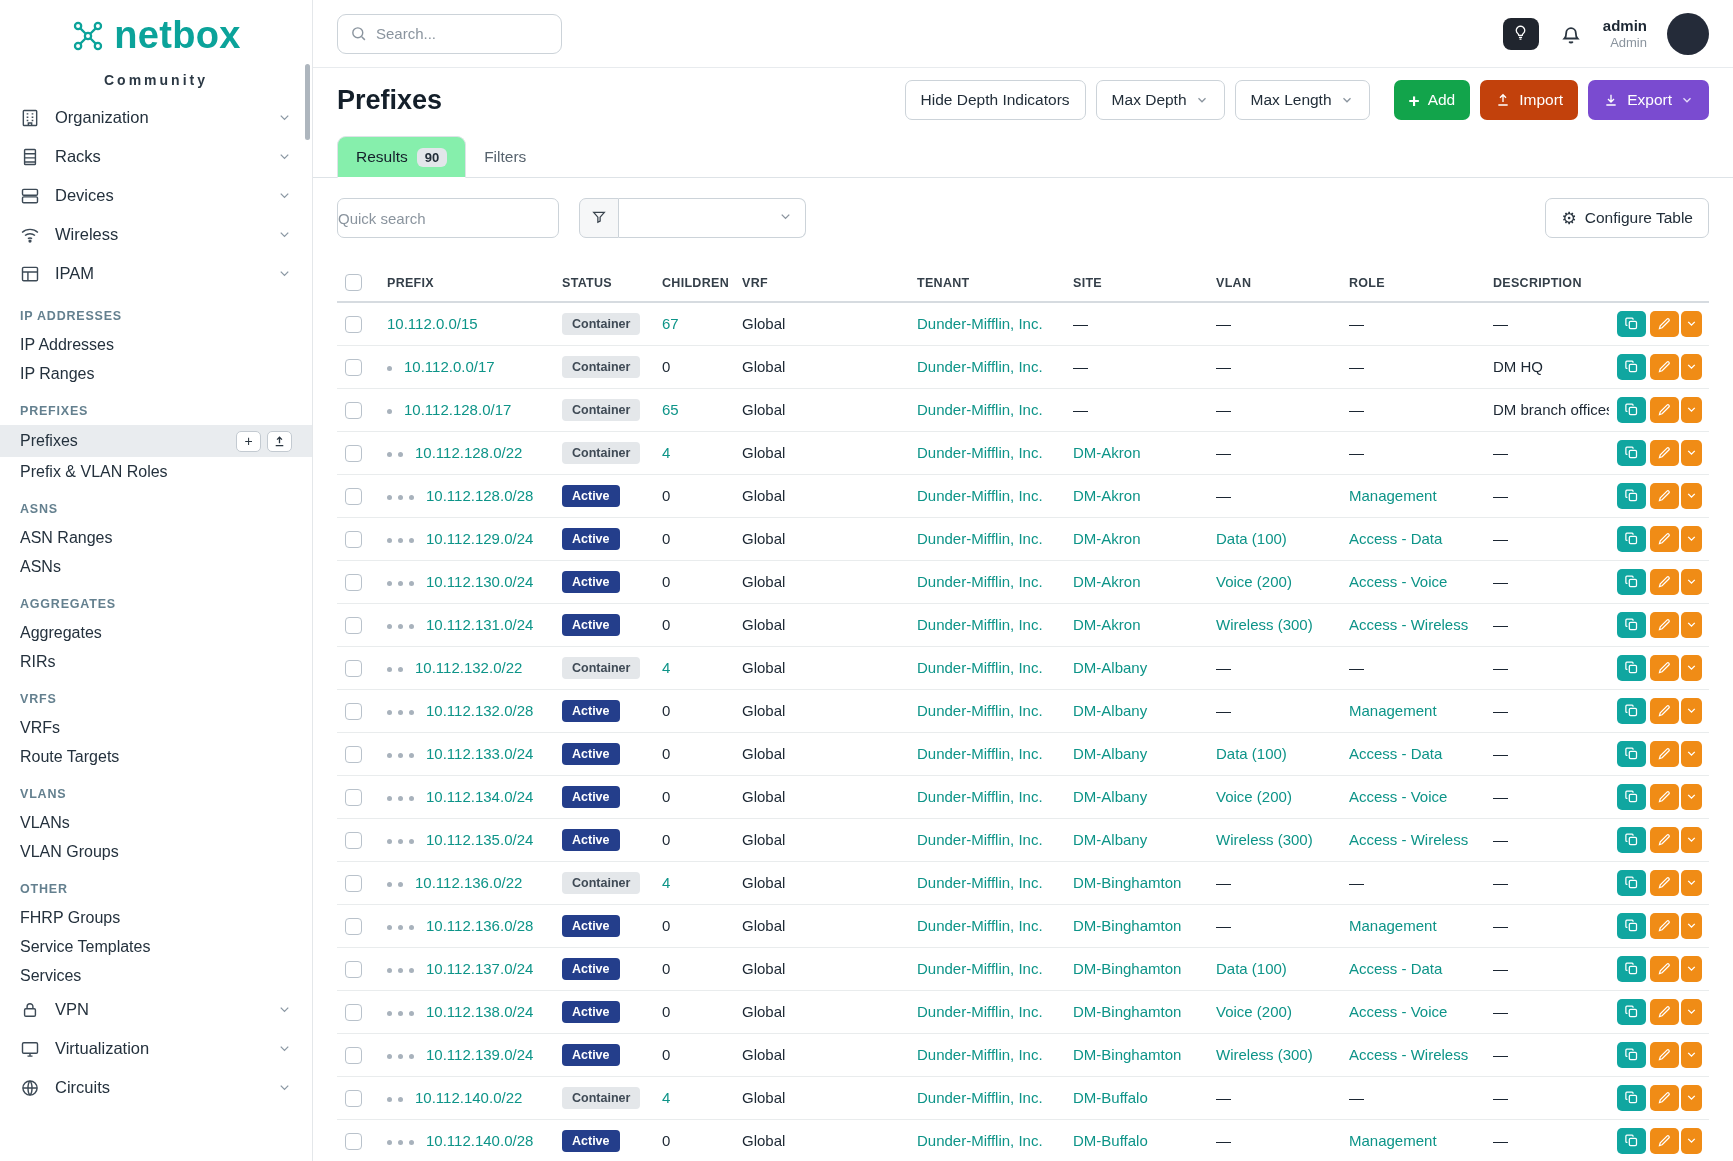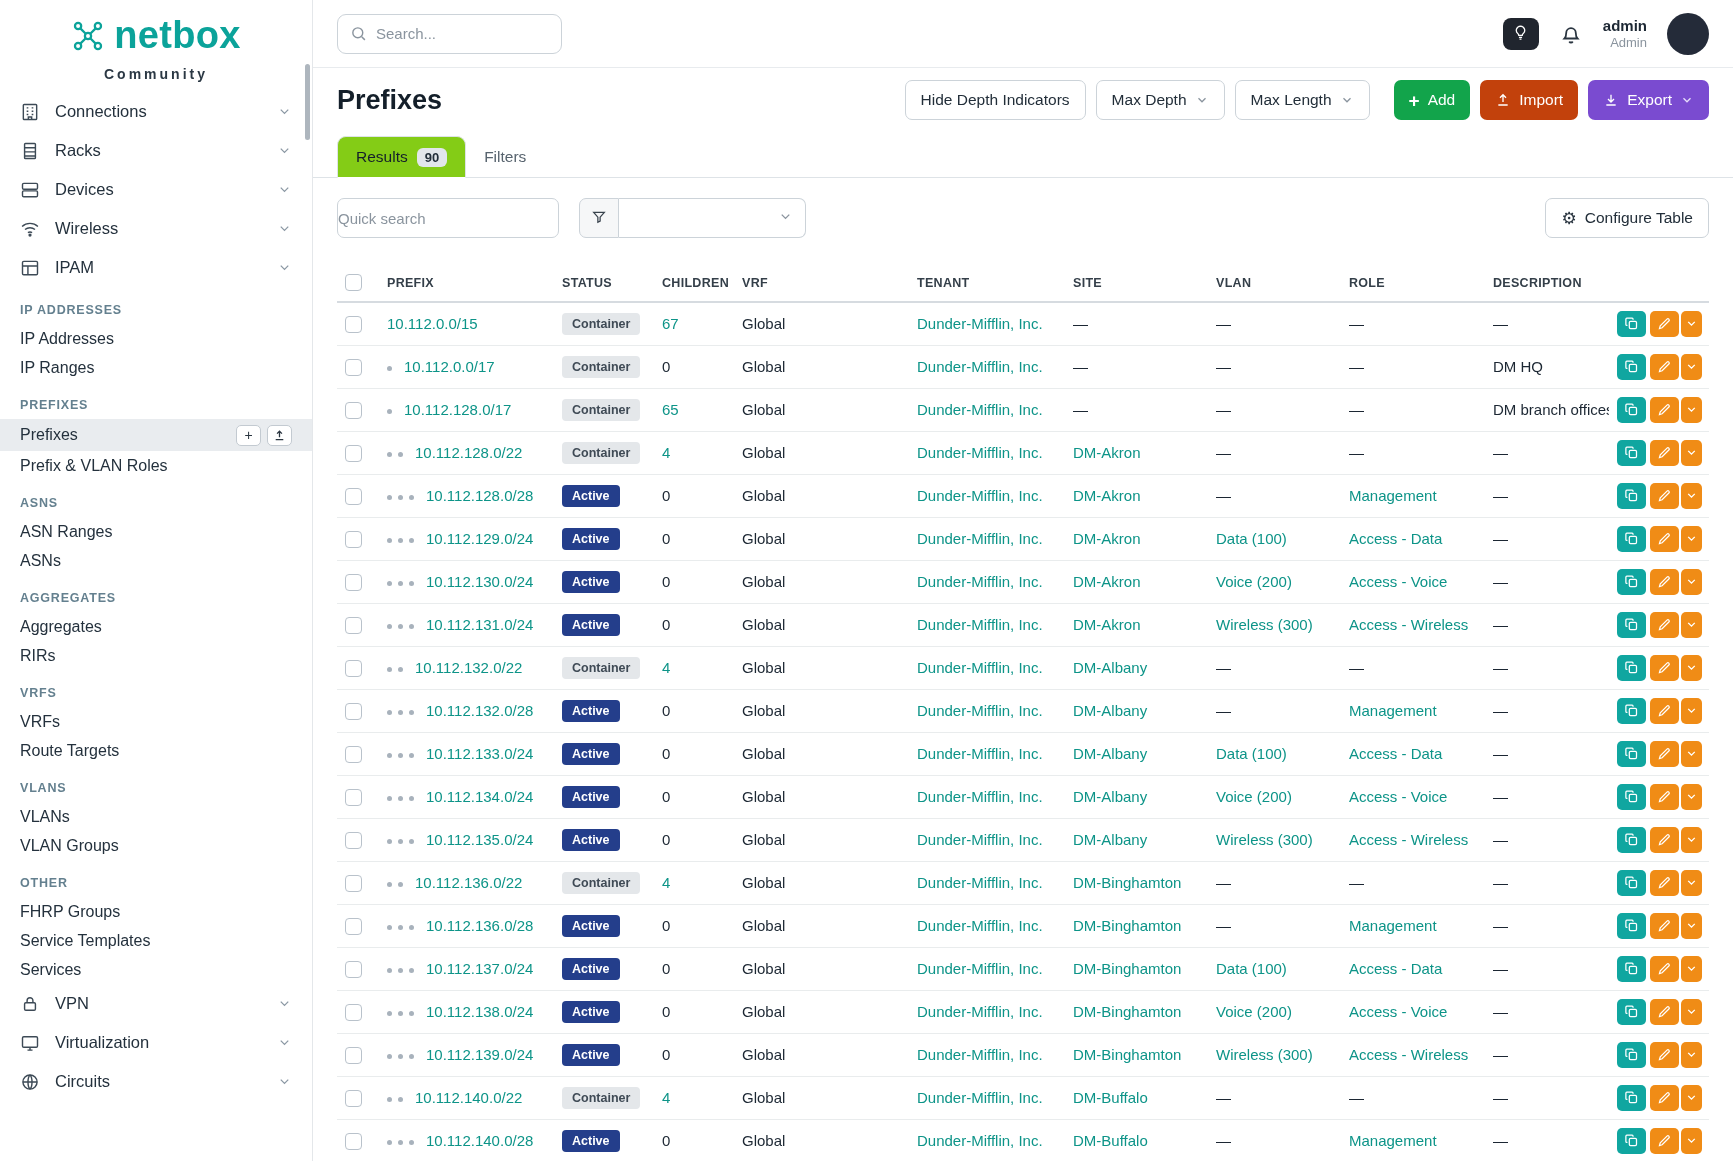--- a/index.html
+++ b/index.html
@@ -6,21 +6,21 @@
   html,body { width:1733px; height:1161px; overflow:hidden; }
   body { font-family:"Liberation Sans", sans-serif; background:#fff; color:#1c2733; }
   .app { display:flex; width:1733px; height:1161px; }
 
   
   .sidebar { flex:0 0 313px; width:313px; height:1161px; border-right:1px solid #e4e7ea; background:#fff; overflow:hidden; position:relative; padding-top:14px; }
   .brand { text-align:center; padding-bottom:10px; cursor:pointer; }
   .brand-row { display:flex; justify-content:center; align-items:center; gap:9px; }
   .brand-mark svg { display:block; }
   .brand-name { color:#0ba39a; font-size:38px; font-weight:700; letter-spacing:.3px; }
-  .brand-sub { margin-top:9px; font-size:14px; letter-spacing:3px; font-weight:600; color:#2b3844; }
+  .brand-sub { margin-top:15px; font-size:14px; letter-spacing:3px; font-weight:600; color:#2b3844; }
   .nav-item { display:flex; align-items:center; gap:14px; padding:9px 20px; font-size:16.5px; color:#24313d; cursor:pointer; }
   .nav-icon { width:21px; height:21px; color:#3d4a56; display:flex; align-items:center; }
   .nav-icon svg { display:block; }
   .nav-label { flex:0 1 auto; }
   .chev { margin-left:auto; color:#8a97a3; display:flex; align-items:center; }
   .section-label { padding:16px 20px 7px; font-size:12.5px; font-weight:700; letter-spacing:.8px; color:#64808f; }
   .sub-item { display:flex; align-items:center; padding:5.5px 20px; font-size:16px; color:#24313d; cursor:pointer; }
   .sub-item.active { background:#e9ecef; }
   .mini-actions { margin-left:auto; display:flex; gap:6px; }
   .mini-btn { width:25px; height:21px; border:1px solid #c3cad1; border-radius:5px; background:#fff; display:flex; align-items:center; justify-content:center; font-size:14px; color:#2a3540; cursor:pointer; }
@@ -52,21 +52,21 @@
   .btn.tealbg { background:#c2410c; border:none; color:#fff; }
   .btn.purple { background:#7a4bd0; border:none; color:#fff; }
   .btn .chev-sm { display:flex; color:#8a949e; }
   .btn.purple .chev-sm, .btn.tealbg .chev-sm { color:#e7defa; }
   .btn .bicon { display:flex; }
   .plus-glyph { font-size:19px; font-weight:700; line-height:1; }
 
   
   .tabs { display:flex; align-items:flex-end; padding:0 24px; border-bottom:1px solid #dee3e7; margin-top:4px; }
   .tab { padding:11px 18px; font-size:15.5px; color:#57636e; cursor:pointer; }
-  .tab.active { color:#141f2a; background:#84cc16; border:1px solid #dee3e7; border-bottom:1px solid #fff; border-radius:9px 9px 0 0; margin-bottom:-1px;text-align:center; }
+  .tab.active { color:#141f2a; background:#86efac; border:1px solid #dee3e7; border-bottom:1px solid #fff; border-radius:9px 9px 0 0; margin-bottom:-1px;text-align:center; }
   .tab-badge { background:#e2e6ea; color:#222e39; border-radius:6px; padding:2px 8px; font-size:13px; font-weight:700; margin-left:9px; }
 
   
   .controls { display:flex; align-items:center; padding:20px 24px 26px; }
   .quick-search { width:222px; height:40px; border:1px solid #ccd3d9; border-radius:7px; padding:0 0; font-size:15px; font-family:inherit; color:#1c2733; outline:none; }
   .quick-search::placeholder { color:#8a949e; }
   .filter-group { display:flex; margin-left:20px; }
   .funnel-btn { width:40px; height:40px; background:#f6f7f8; border:1px solid #ccd3d9; border-radius:7px 0 0 7px; display:flex; align-items:center; justify-content:center; color:#39434d; cursor:pointer; }
   .filter-select { width:187px; height:40px; border:1px solid #ccd3d9; border-left:none; border-radius:0 7px 7px 0; display:flex; align-items:center; justify-content:flex-end; padding:0 12px; color:#8a949e; cursor:pointer; background:#fff; }
   .configure { margin-left:auto; }
@@ -118,21 +118,21 @@
       <div class="brand-sub">Community</div>
     </div>
     <nav id="menu-top">
         <div class="nav-item">
     <span class="nav-icon">
             <svg width="20" height="20" viewBox="0 0 24 24" fill="none" stroke="currentColor" stroke-width="1.7">
               <rect x="4" y="3" width="16" height="18" rx="1"></rect>
               <path d="M8 7h2M14 7h2M8 11h2M14 11h2M8 15h2M14 15h2M10 21v-3h4v3"></path>
             </svg>
           </span>
-    <span class="nav-label">Connections</span>
+    <span class="nav-label">Organization</span>
     <span class="chev">
             <svg width="15" height="15" viewBox="0 0 24 24" fill="none" stroke="currentColor" stroke-width="2">
               <path d="M6 9l6 6 6-6"></path>
             </svg>
           </span>
   </div>
         <div class="nav-item">
     <span class="nav-icon">
             <svg width="20" height="20" viewBox="0 0 24 24" fill="none" stroke="currentColor" stroke-width="1.7">
               <rect x="5.5" y="3" width="13" height="18" rx="1"></rect>

